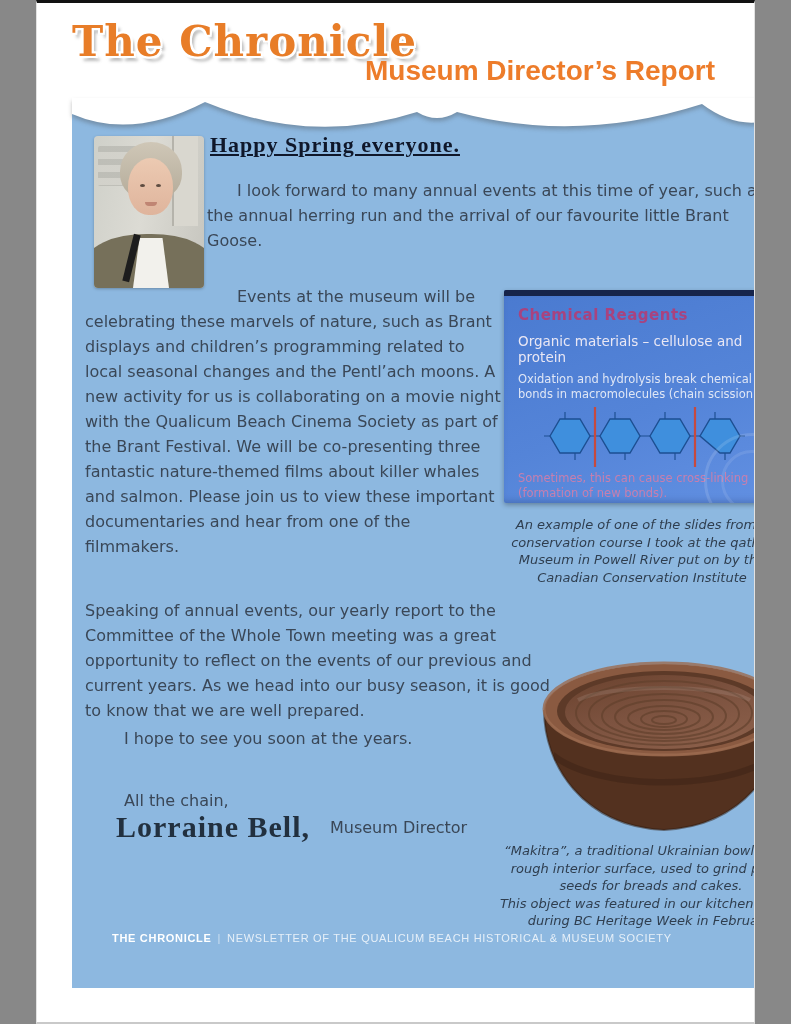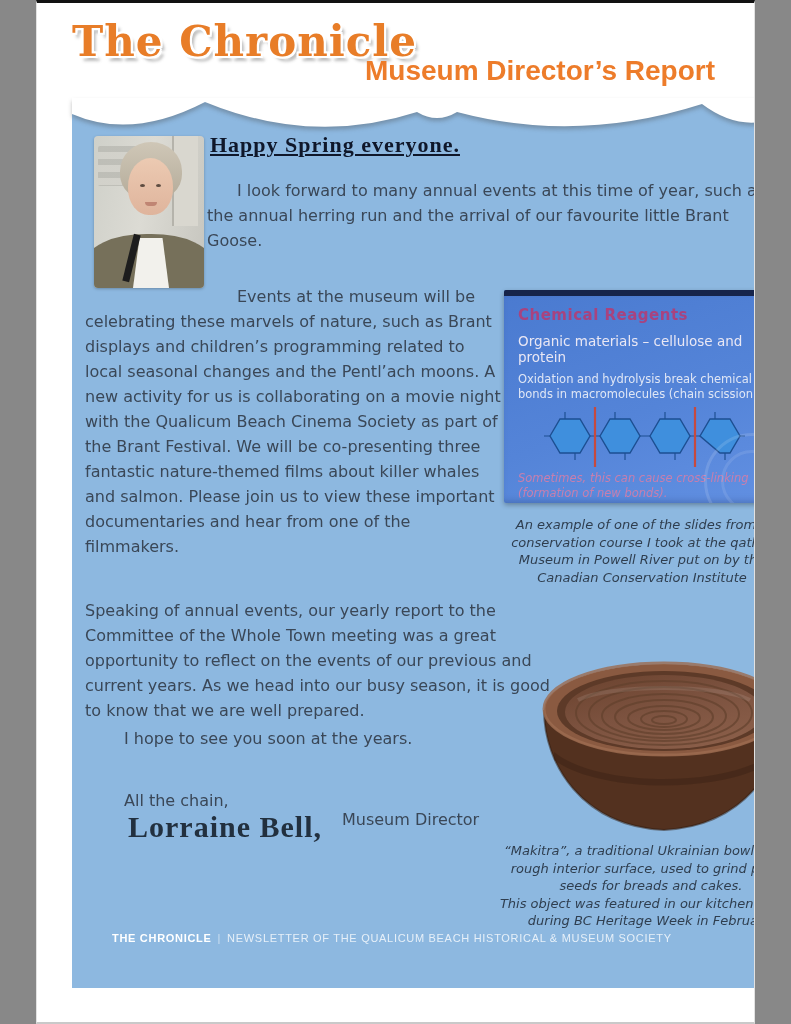--- a/index.html
+++ b/index.html
@@ -58,36 +58,36 @@
   .greeting { position:absolute; left:138px; top:34px; font-family:cursive; font-size:22px; font-weight:bold;
     color:#0f172a; letter-spacing:1px;text-decoration:underline; }
 
   .para1 { position:absolute; left:135px; top:80px; width:575px; text-indent:30px; }
   .para2 { position:absolute; left:13px; top:186px; width:420px; text-indent:152px; }
   .para3 { position:absolute; left:13px; top:500px; width:680px; }
   .para3 .inner { text-indent:40px; }
   .para3 .bowl-spacer { float:right; width:200px; height:60px; margin-top:52px; }
   .para4 { position:absolute; left:52px; top:628px; }
   .closing { position:absolute; left:52px; top:690px; }
-  .signature { position:absolute; left:56px; top:712px; display:flex; align-items:flex-start; gap:20px; }
+  .signature { position:absolute; left:44px; top:712px; display:flex; align-items:center; gap:20px; }
   .sig-name { font-family:cursive; font-size:30px; font-weight:bold; color:#22303f; letter-spacing:1px; }
   .sig-title { font-size:16px; color:#3a4757; }
 
   
   .slide { position:absolute; left:432px; top:192px; width:274px; height:213px; border-radius:2px;
     background:linear-gradient(160deg,#4a7ad0 0%,#5484d8 55%,#6290e2 100%);
     box-shadow:0 2px 5px rgba(0,0,0,.3), inset -6px 0 8px rgba(10,20,60,.35); overflow:hidden; padding:16px 12px 0 14px; }
   .slide .topstrip { position:absolute; left:0; top:0; width:100%; height:6px; background:#16244a; }
   .slide .corner-mark { position:absolute; right:10px; top:10px; width:7px; height:18px; background:#101c3a;
     border-radius:60% 40% 50% 50%; transform:rotate(12deg); }
   .slide-title { font-size:15px; font-weight:bold; color:#a8437f; letter-spacing:.5px; }
   .slide-line1 { margin-top:9px; font-size:13.5px; color:#e9e7f4; }
   .slide-line2 { margin-top:7px; font-size:11.5px; line-height:1.3; color:#dfe6f5; }
   .molecule { display:block; margin:3px auto 0; }
-  .slide-line3 { margin-top:2px; font-size:11.5px; line-height:1.3; color:#c77fae;font-style:italic; }
+  .slide-line3 { margin-top:2px; font-size:11.5px; line-height:1.3; color:#c77fae; }
   .slide .watermark { position:absolute; right:-22px; bottom:-26px; width:96px; height:96px; border-radius:50%;
     border:3px solid rgba(255,255,255,.13); }
   .slide .watermark::after { content:""; position:absolute; left:14px; top:14px; right:14px; bottom:14px;
     border-radius:50%; border:3px solid rgba(255,255,255,.10); }
 
   .caption { font-style:italic; font-weight:normal; font-size:13px; line-height:1.35; color:#2f3e4f; text-align:center; }
   .slide-caption { position:absolute; left:420px; top:418px; width:300px; }
   .bowl-caption { position:absolute; left:418px; top:744px; width:322px; }
 
   

